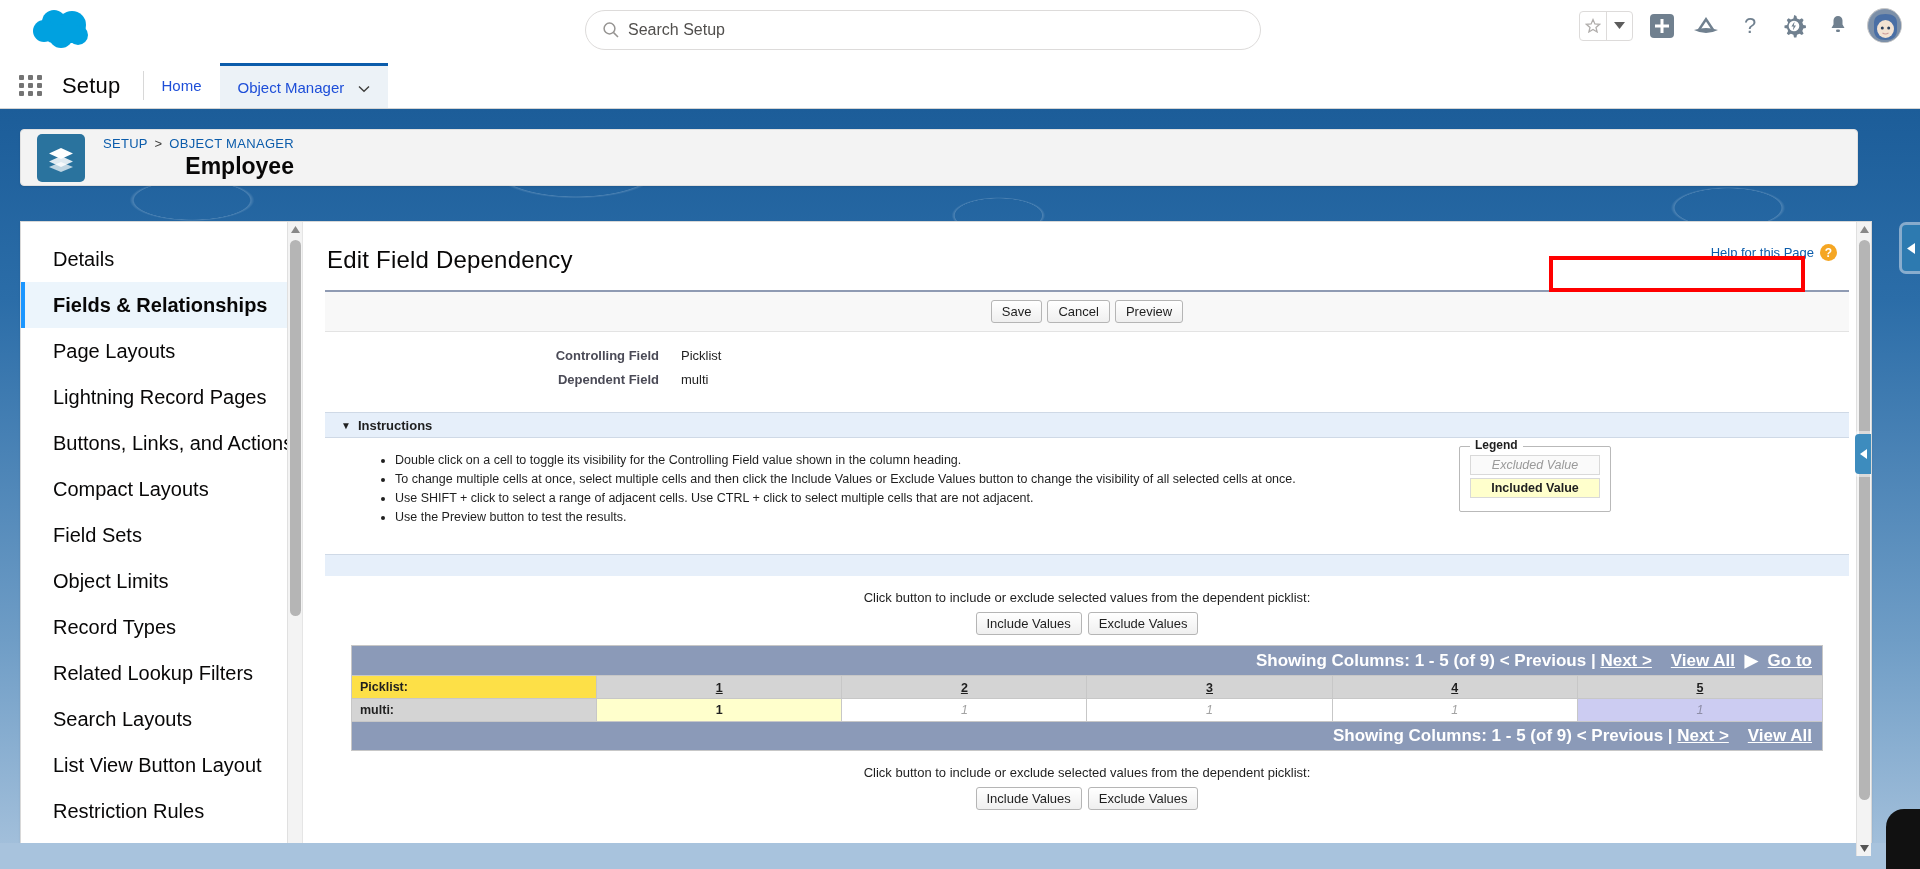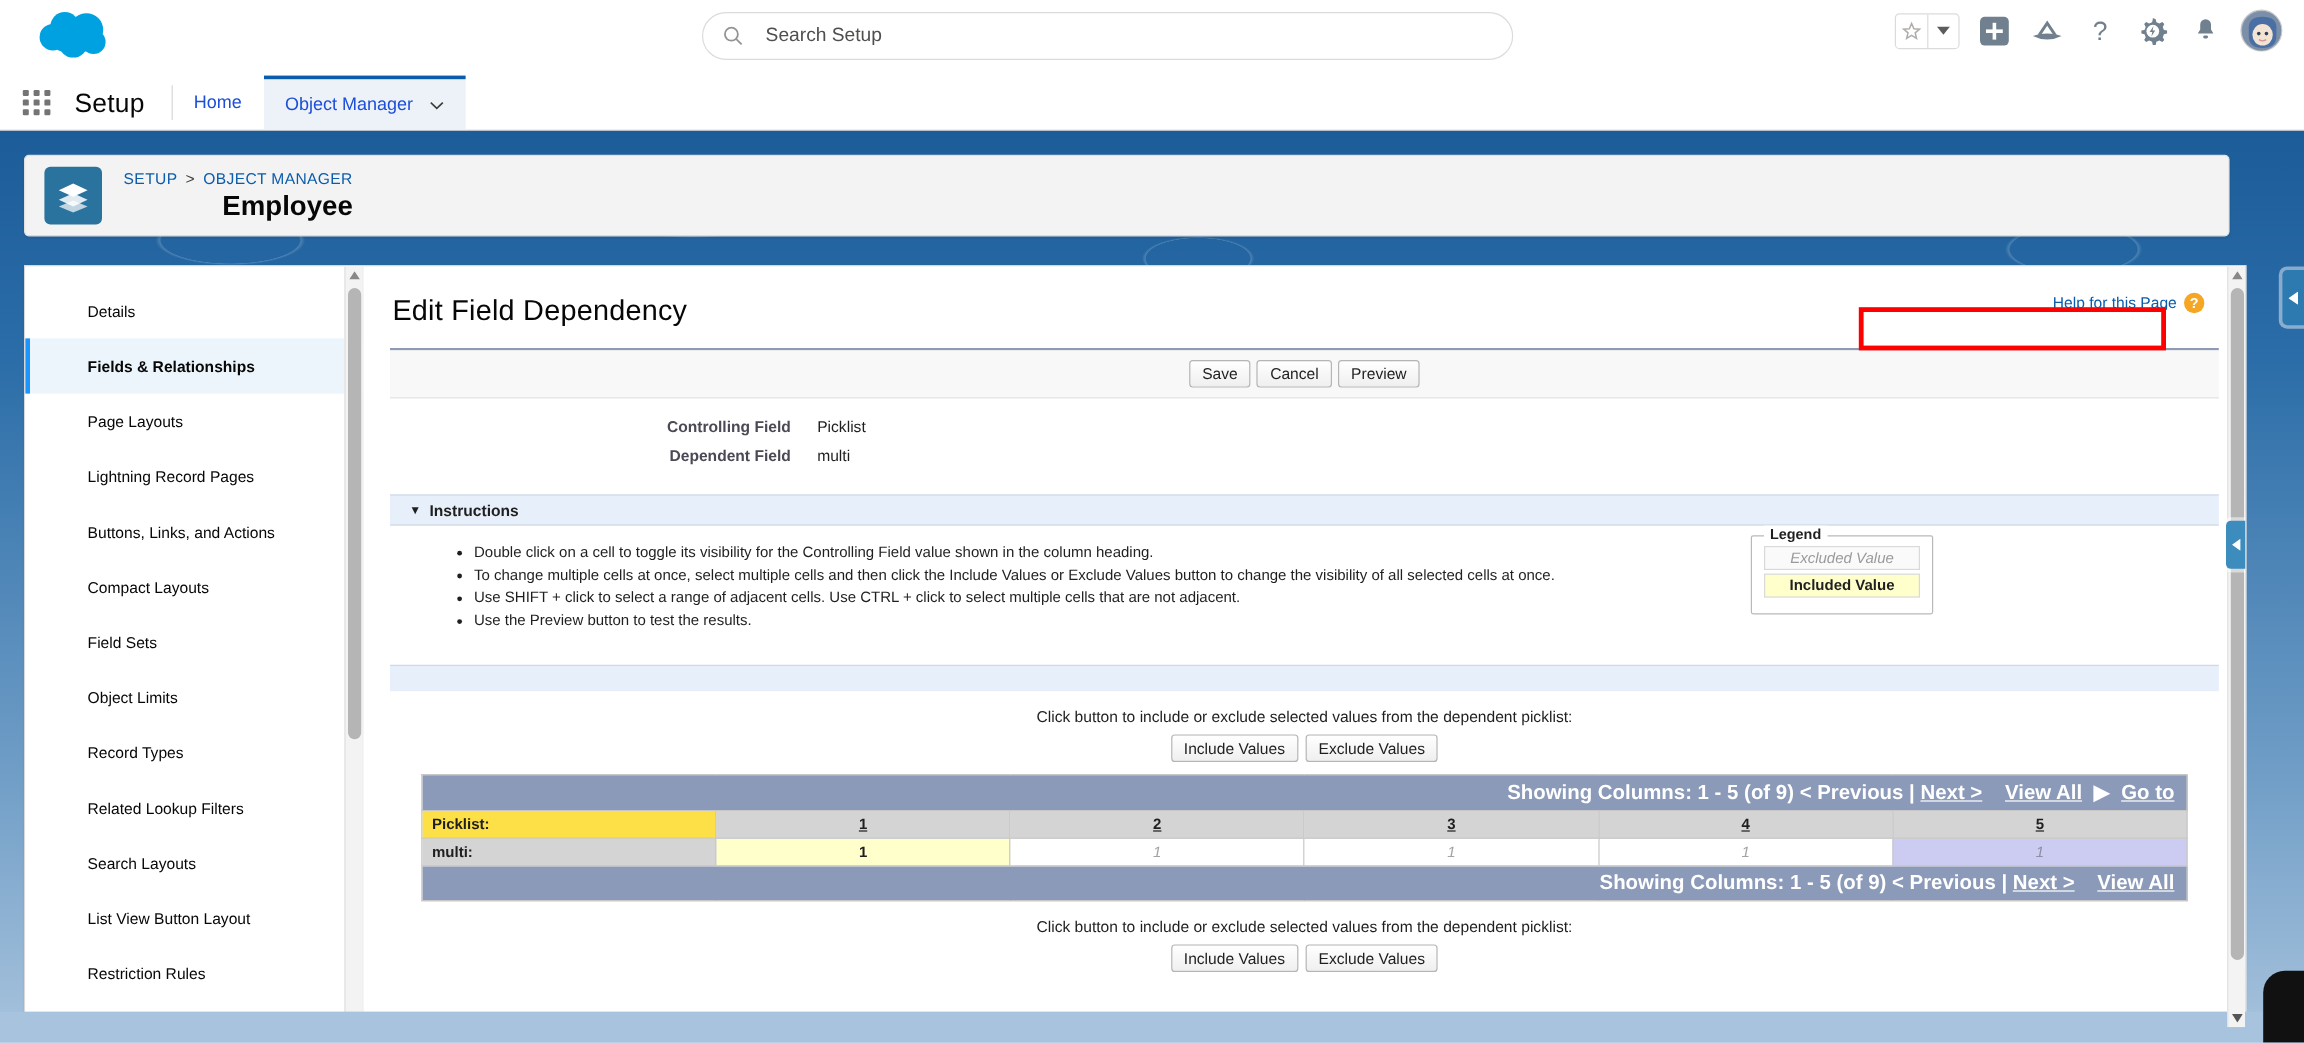--- a/index.html
+++ b/index.html
@@ -27,21 +27,21 @@
   }
   .search-box {
     width: 100%; height: 100%;
     border: 1px solid #dddbda; border-radius: 22px;
     background: #fff;
     display: flex; align-items: center;
     padding-left: 16px;
     font-size: 16px; color: #3e3e3c;
   }
   .search-icon-wrap { width: 26px; height: 20px; display:flex; align-items:center; }
-  .search-text { color: #514f4d; font-size: 16px; margin-left: 10px; }
+  .search-text { color: #514f4d; font-size: 16px; }
 
   .header-icons {
     position: absolute; right: 18px; top: 8px;
     display: flex; align-items: center; gap: 14px;
   }
   .fav-group {
     display: flex; border: 1px solid #dddbda; border-radius: 4px;
     height: 30px; overflow: hidden; background:#fff;
   }
   .fav-star, .fav-caret {
@@ -92,21 +92,21 @@
     background-image:
       radial-gradient(ellipse 120px 40px at 10% 12%, transparent 48%, #cfe0ef 49%, transparent 52%),
       radial-gradient(ellipse 160px 55px at 30% 8%, transparent 48%, #cfe0ef 49%, transparent 52%),
       radial-gradient(ellipse 90px 35px at 52% 14%, transparent 48%, #cfe0ef 49%, transparent 52%),
       radial-gradient(ellipse 140px 48px at 72% 6%, transparent 48%, #cfe0ef 49%, transparent 52%),
       radial-gradient(ellipse 110px 40px at 90% 13%, transparent 48%, #cfe0ef 49%, transparent 52%);
   }
 
   .page-card {
     position: absolute; left: 20px; top: 20px; right: 62px;
-    height: 68px; background: #f3f3f3;
+    height: 57px; background: #f3f3f3;
     border: 1px solid #e0e0e0; border-radius: 4px;
     display: flex; align-items: center; padding: 0 0 0 16px;
     box-shadow: 0 1px 2px rgba(0,0,0,.1);
   }
   .obj-icon {
     width: 48px; height: 48px; border-radius: 5px; background: #2a739e;
     display: flex; align-items: center; justify-content: center; flex: 0 0 auto;
   }
   .crumbs { margin-left: 18px; }
   .crumb-line { font-size: 13px; color: #0b5cab; letter-spacing: .3px; }
@@ -133,21 +133,21 @@
   }
 
   
   .sidebar {
     width: 282px; flex: 0 0 282px; background: #fff;
     position: relative; border-right: 1px solid #e5e5e5;
     padding-top: 14px;
   }
   .side-item {
     height: 46px; display: flex; align-items: center;
-    padding-left: 52px; font-size: 13px; color: #080707;
+    padding-left: 32px; font-size: 20px; color: #080707;
     cursor: pointer; position: relative;
   }
   .side-item.active {
     background: #ecf5fc; font-weight: 700;
   }
   .side-item.active::before {
     content: ""; position: absolute; left: 0; top: 0; bottom: 0;
     width: 4px; background: #1b96ff;
   }
   .side-scroll {

